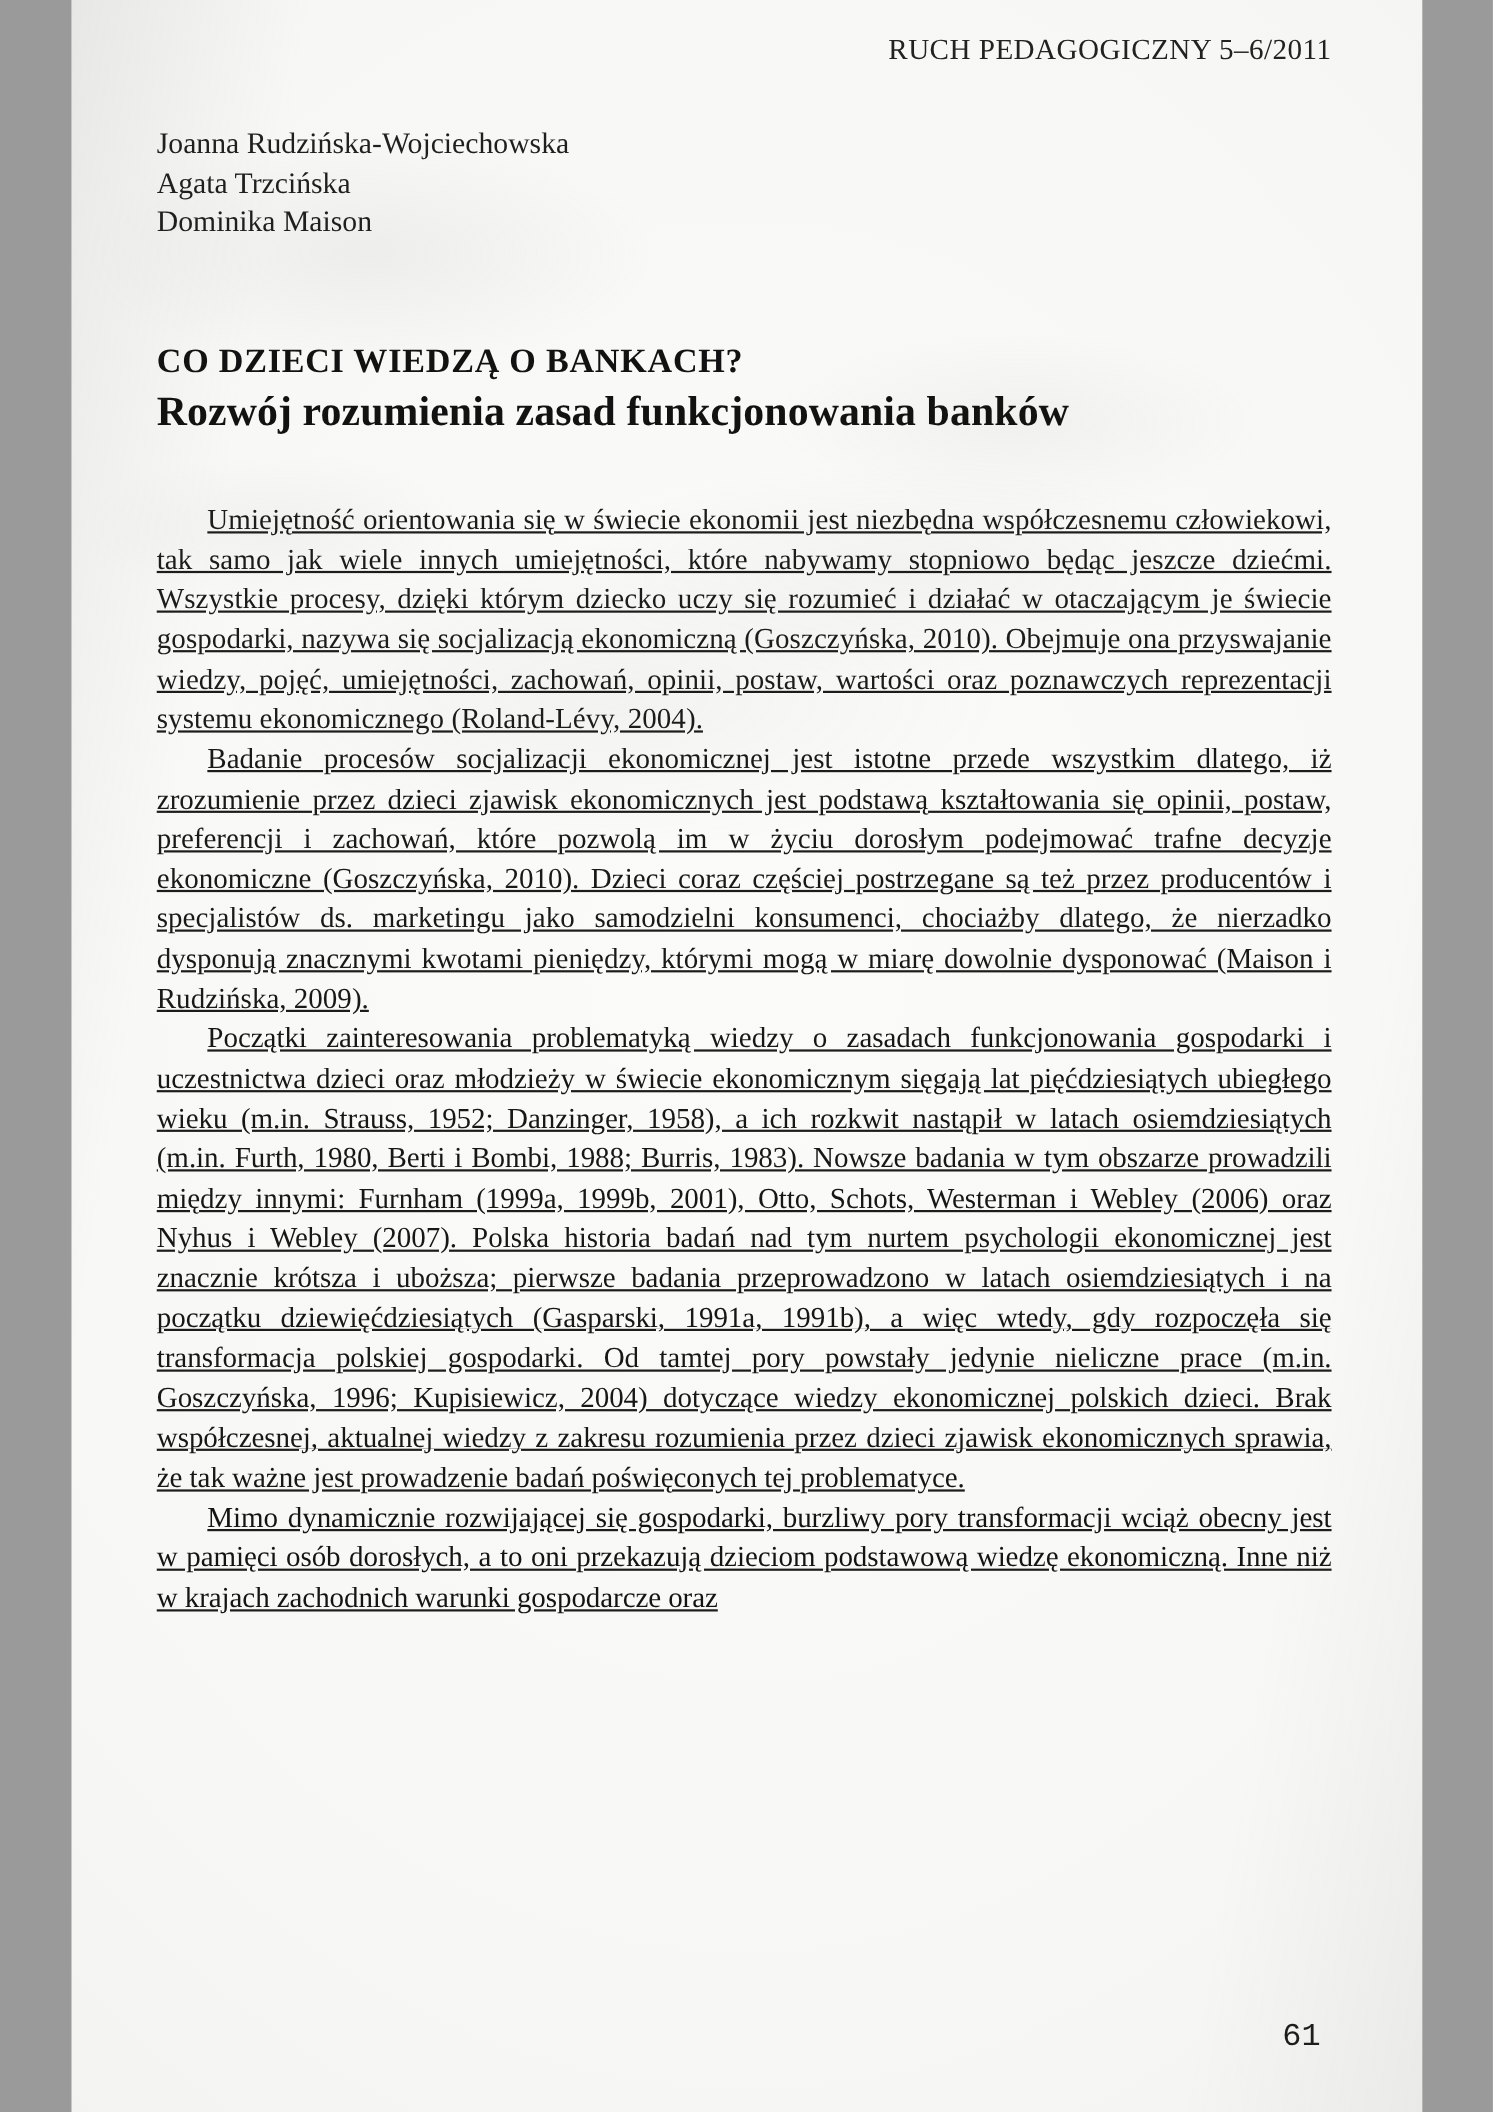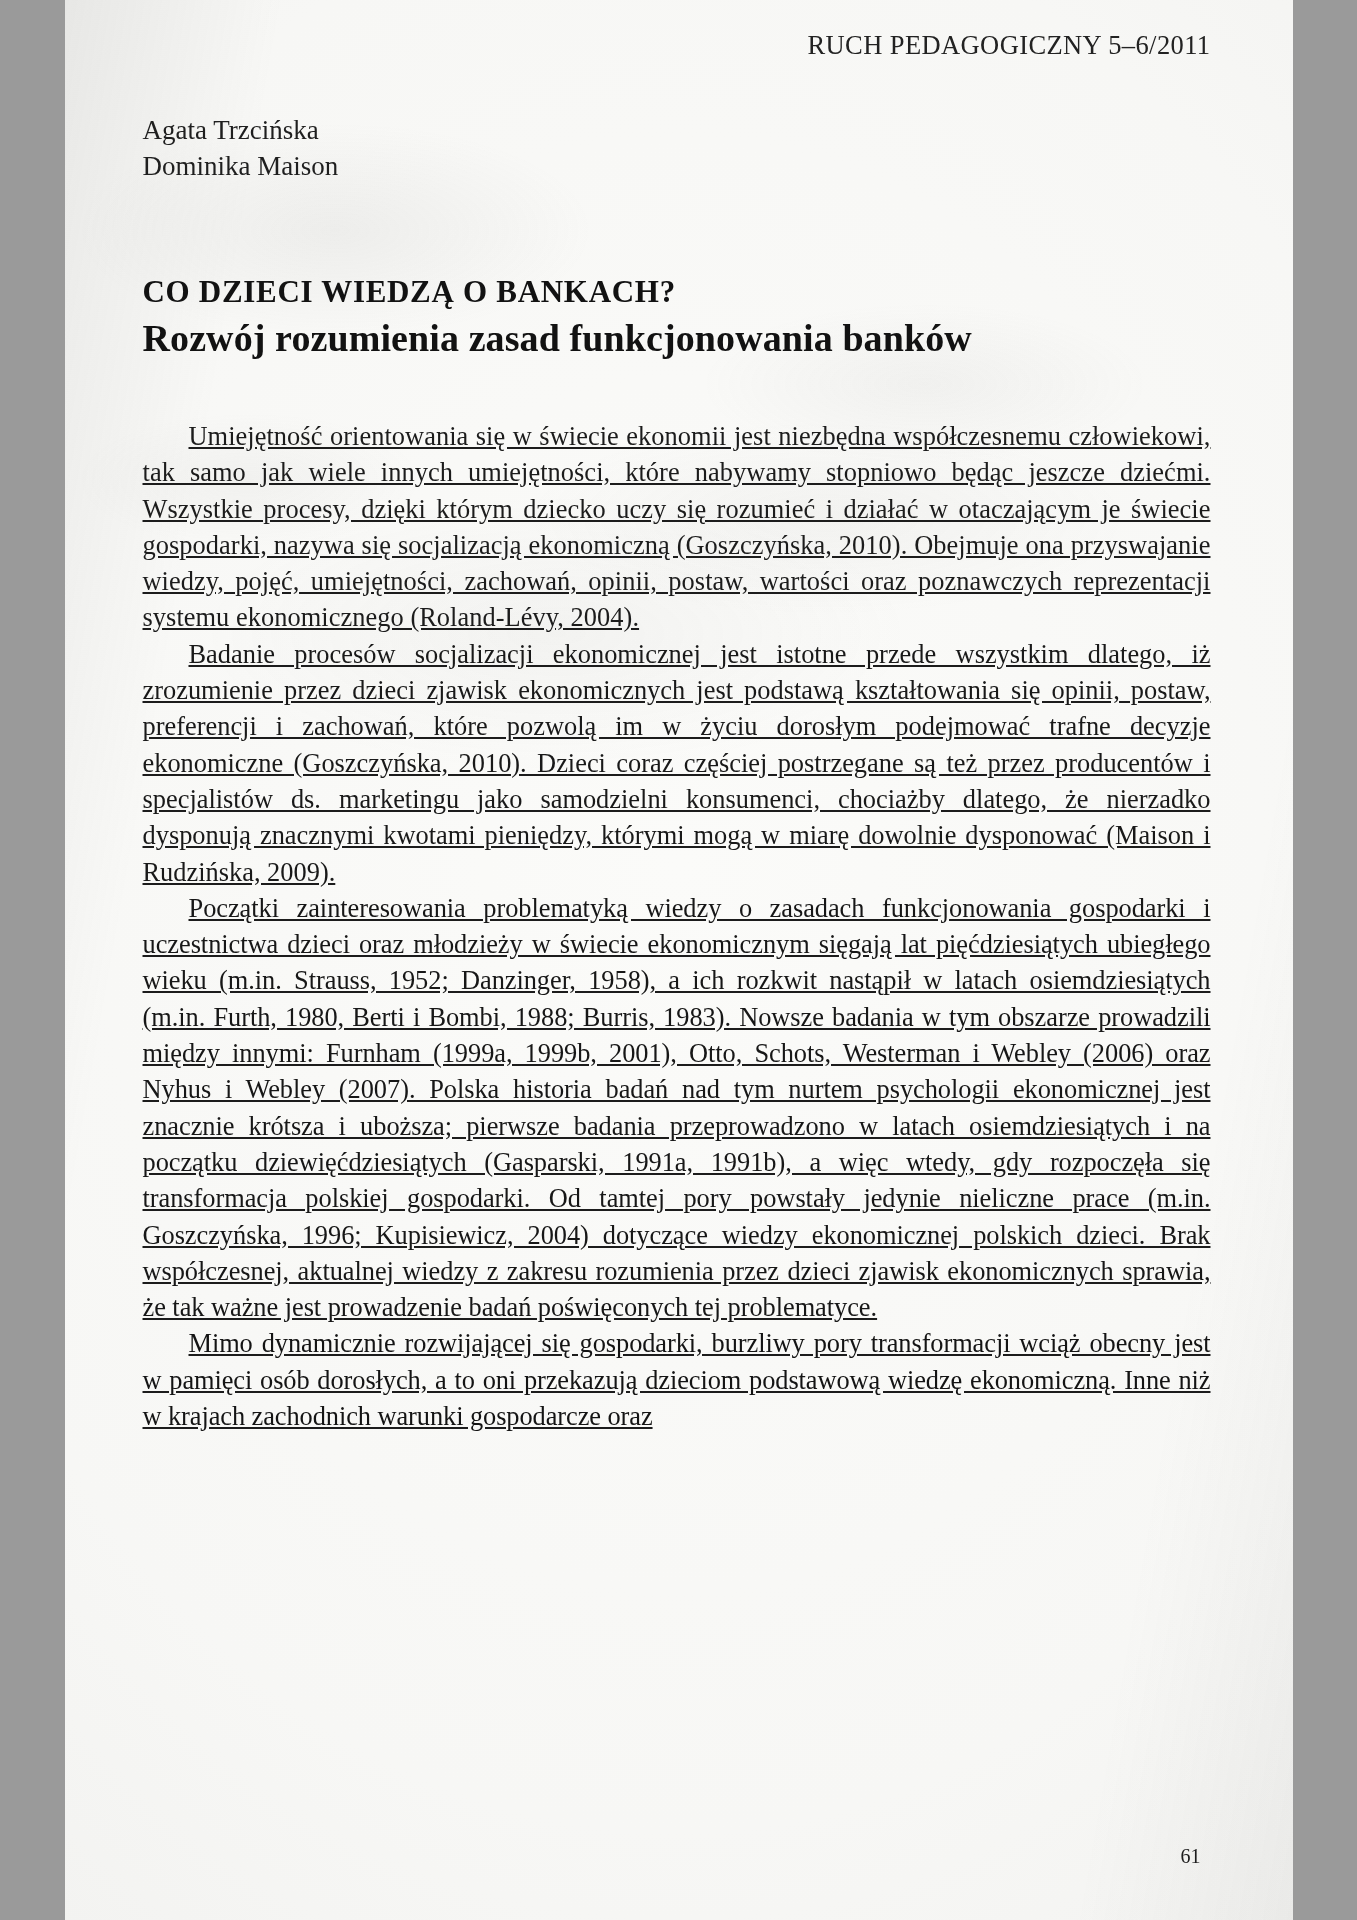--- a/index.html
+++ b/index.html
@@ -114,34 +114,36 @@
   .body-text p:nth-of-type(1) { letter-spacing: .05px; }
   .body-text p:nth-of-type(2) { letter-spacing: .0px; color:#191919; }
   .body-text p:nth-of-type(3) { letter-spacing: -.05px; color:#171717; }
   .body-text p:nth-of-type(4) { letter-spacing: -.08px; color:#141414; }
 
   
   .folio {
     position: absolute;
     right: 92px;
     bottom: 52px;
-    font-size: 20px;
+    font-size: 29px;
     color: #1d1d1d;
     z-index: 4;
+    font-family: Liberation Mono, monospace;
   }
 </style>
 </head>
 <body>
 
 <div class="page">
   <div class="content">
 
     <div class="running-head">RUCH PEDAGOGICZNY 5–6/2011</div>
 
     <div class="authors">
+      <div>Joanna Rudzińska-Wojciechowska</div>
       <div>Agata Trzcińska</div>
       <div>Dominika Maison</div>
     </div>
 
     <div class="title-block">
       <div class="title-line-1">CO DZIECI WIEDZĄ O BANKACH?</div>
       <div class="title-line-2">Rozwój rozumienia zasad funkcjonowania banków</div>
     </div>
 
     <div class="body-text">

